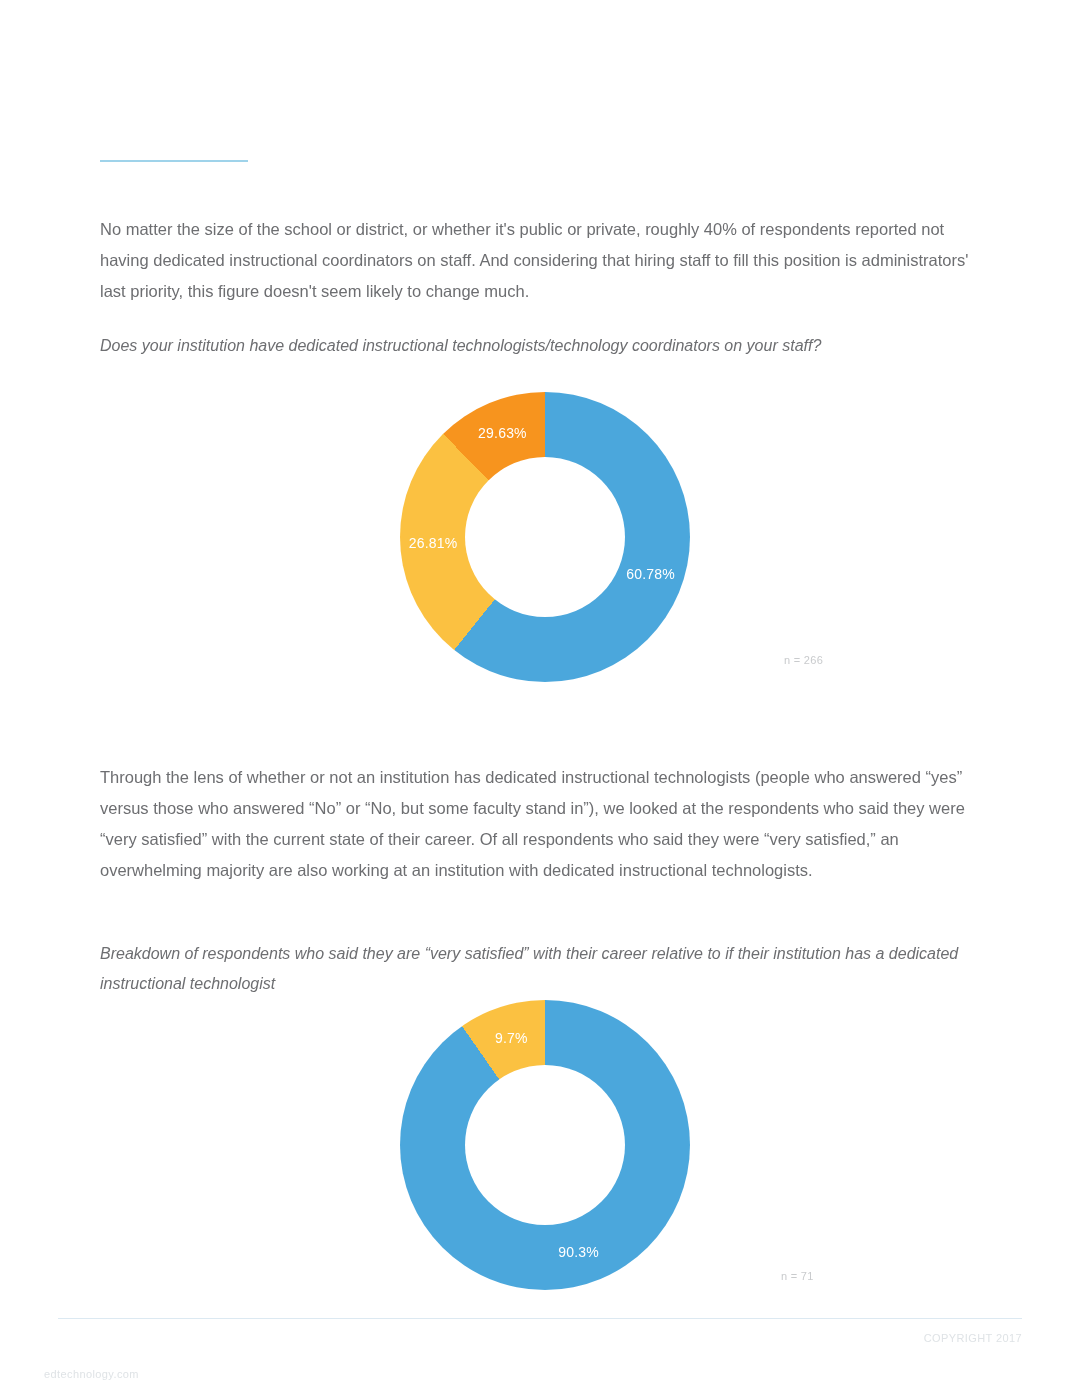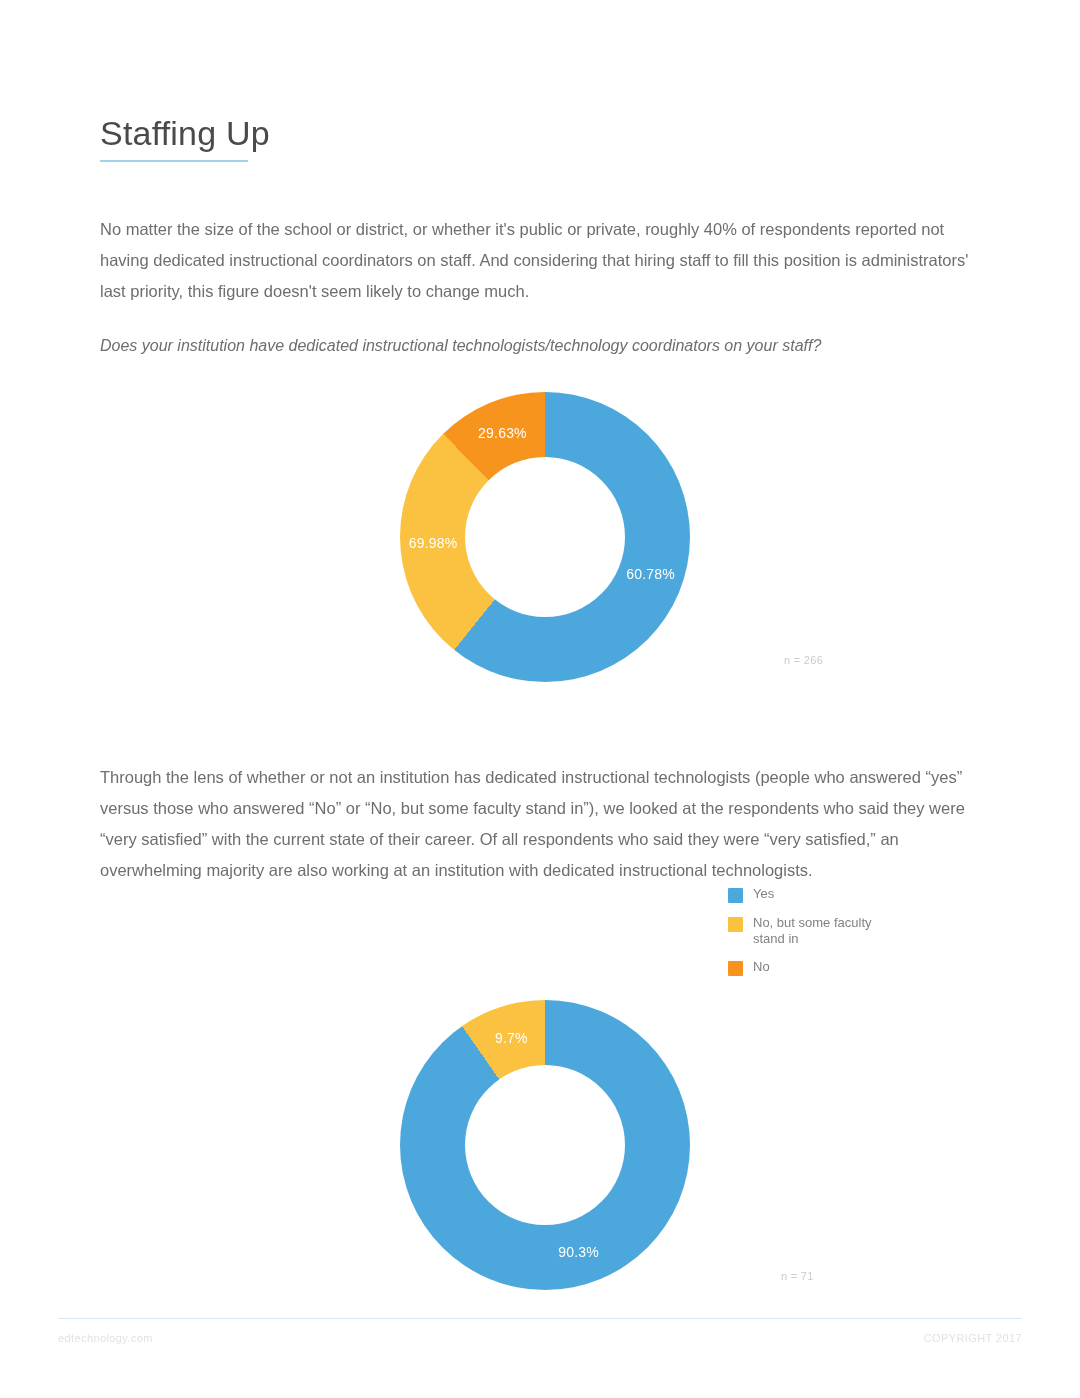--- a/index.html
+++ b/index.html
@@ -148,66 +148,52 @@
     height: 1px;
     background: #dce9f2;
   }
   .footer-text {
     position: absolute;
     top: 1332px;
     font-size: 11px;
     color: #dfe3e6;
     letter-spacing: 0.4px;
   }
-  .footer-left { left: 58px; }
+  .footer-left { left: 44px; margin-top: 36px; }
   .footer-center { left: 0; width: 1080px; text-align: center; }
   .footer-right { right: 58px; }
 </style>
 </head>
 <body>
 
 <div class="page">
 
-  <h1 class="page-title">Staffing Up</h1>
   <div class="title-rule"></div>
 
   <p class="body-block body-1">No matter the size of the school or district, or whether it's public or private, roughly 40% of respondents reported not having dedicated instructional coordinators on staff. And considering that hiring staff to fill this position is administrators' last priority, this figure doesn't seem likely to change much.</p>
 
   <p class="question question-1">Does your institution have dedicated instructional technologists/technology coordinators on your staff?</p>
 
   <div class="chart-block chart-1">
     <div class="donut-wrap">
       <div class="donut" id="donut-1" style="background: conic-gradient(rgb(75, 167, 220) 0deg, rgb(75, 167, 220) 218.808deg, rgb(251, 193, 65) 218.808deg, rgb(251, 193, 65) 315.324deg, rgb(247, 148, 30) 315.324deg, rgb(247, 148, 30) 360deg);">
         <div class="hole"></div>
         <div class="slice-label" id="d1-l0" style="left: 250.638px; top: 182.209px;">60.78%</div>
-        <div class="slice-label" id="d1-l1" style="left: 33.1468px; top: 150.733px;">69.98%</div>
+        <div class="slice-label" id="d1-l1" style="left: 33.1468px; top: 150.733px;">26.81%</div>
         <div class="slice-label" id="d1-l2" style="left: 102.432px; top: 41.4047px;">29.63%</div>
       </div>
     </div>
 
-    <div class="legend legend-1">
-      <div class="legend-row">
-        <span class="swatch" id="d1-s0" style="background: rgb(75, 167, 220);"></span>
-        <span class="legend-text">Yes</span>
-      </div>
-      <div class="legend-row">
-        <span class="swatch" id="d1-s1" style="background: rgb(251, 193, 65);"></span>
-        <span class="legend-text">No, but some faculty stand in</span>
-      </div>
-      <div class="legend-row">
-        <span class="swatch" id="d1-s2" style="background: rgb(247, 148, 30);"></span>
-        <span class="legend-text">No</span>
-      </div>
-    </div>
   </div>
 
   <div class="n-note n-1">n = 266</div>
 
   <p class="body-block body-2">Through the lens of whether or not an institution has dedicated instructional technologists (people who answered “yes” versus those who answered “No” or “No, but some faculty stand in”), we looked at the respondents who said they were “very satisfied” with the current state of their career. Of all respondents who said they were “very satisfied,” an overwhelming majority are also working at an institution with dedicated instructional technologists.</p>
 
+  <p class="question question-2">Breakdown of respondents who said they are “very satisfied” with their career relative to if their institution has a dedicated instructional technologist</p>
 
   <div class="chart-block chart-2">
     <div class="donut-wrap">
       <div class="donut" id="donut-2" style="background: conic-gradient(rgb(75, 167, 220) 0deg, rgb(75, 167, 220) 325.08deg, rgb(251, 193, 65) 325.08deg, rgb(251, 193, 65) 360deg);">
         <div class="hole"></div>
         <div class="slice-label" id="d2-l0" style="left: 178.604px; top: 251.84px;">90.3%</div>
         <div class="slice-label" id="d2-l1" style="left: 111.396px; top: 38.1602px;">9.7%</div>
       </div>
     </div>
 

